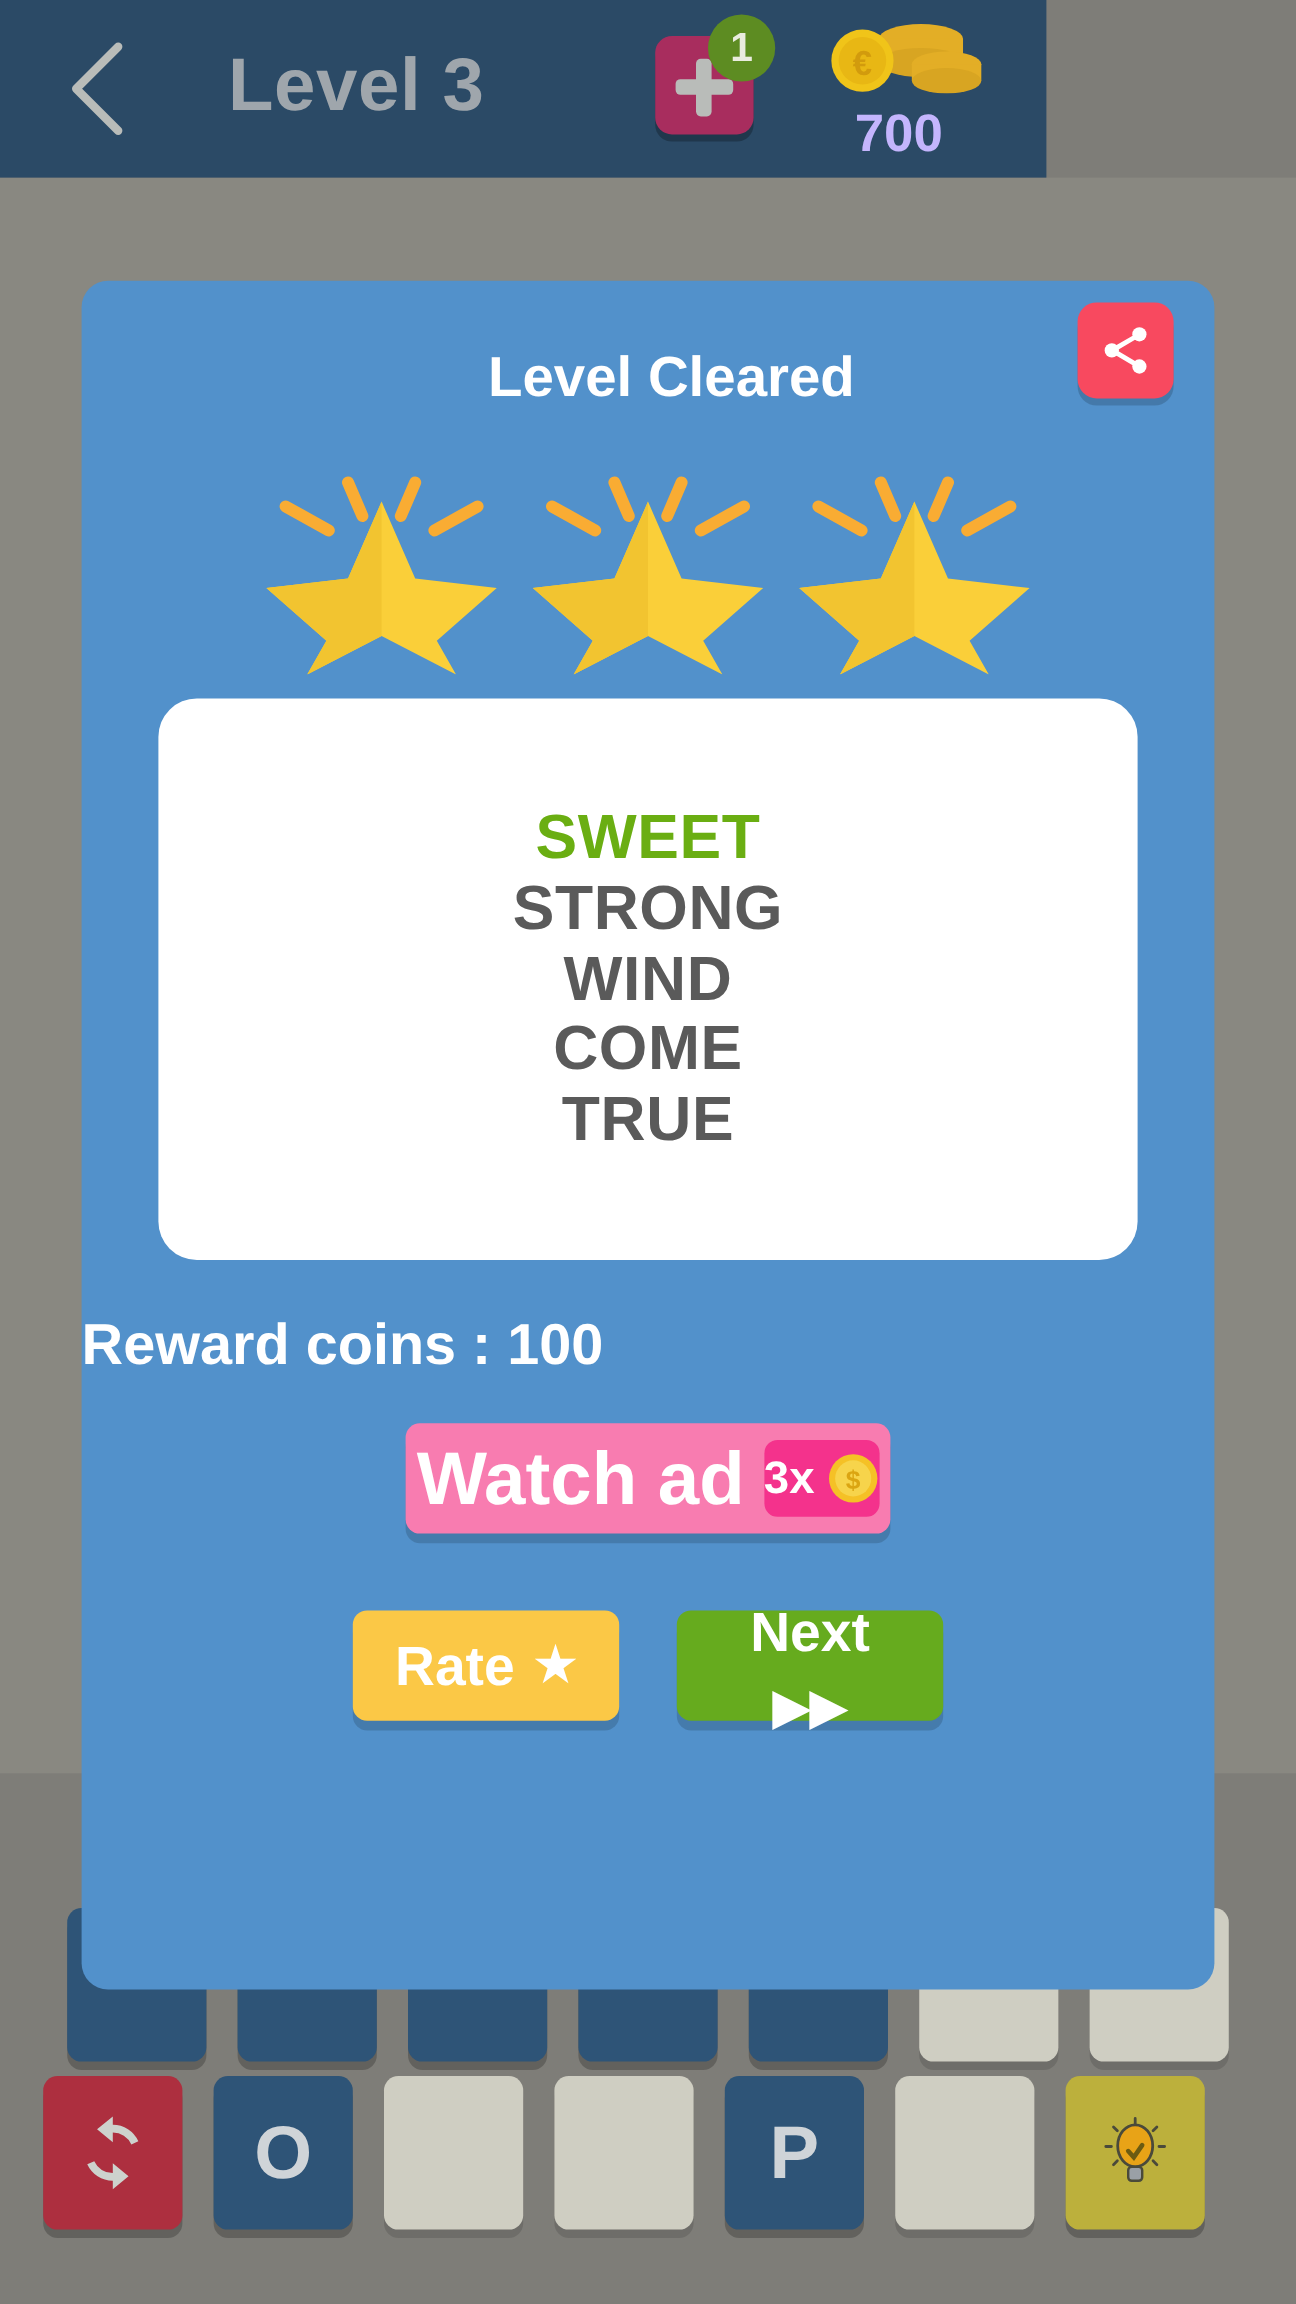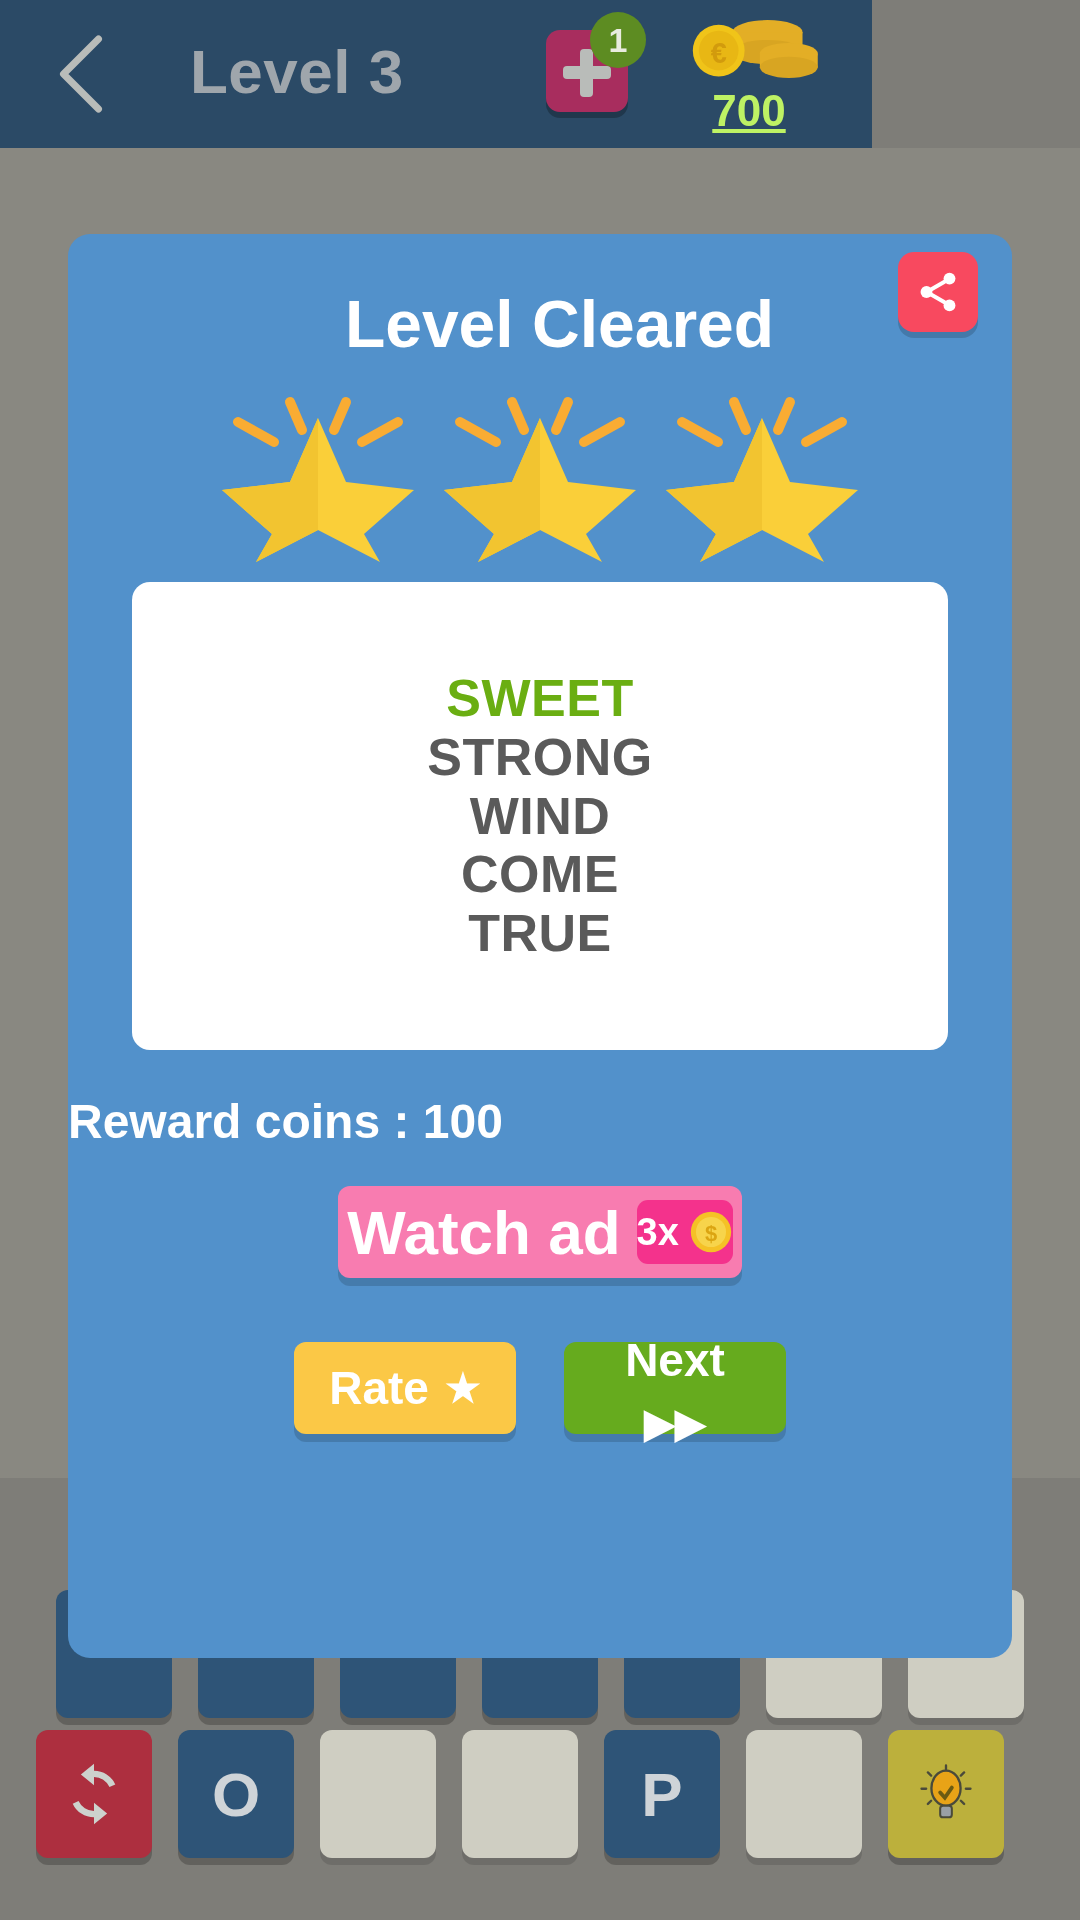--- a/index.html
+++ b/index.html
@@ -134,40 +134,39 @@
     right: 38px; top: 14px;
     width: 170px;
     text-align: center;
     cursor: pointer;
   }
   .coin-art { height: 64px; }
   .coin-count {
     margin-top: 4px;
     font-size: 44px;
     font-weight: bold;
-    color: #bef264;
-    text-decoration: underline;
+    color: #c4b5fd;
   }
 
   
   .dialog {
     position: absolute;
     left: 68px; top: 234px;
     width: 944px; height: 1424px;
     background: #5291cb;
     border-radius: 22px;
     z-index: 10;
   }
 
   .dialog-title {
     position: absolute;
     left: 0; top: 52px;
     width: 100%;
     text-align: center;
-    font-size: 66px;
+    font-size: 47px;
     font-weight: bold;
     color: #ffffff;
     padding-left: 39px;
   }
 
   .share-button {
     position: absolute;
     right: 34px; top: 18px;
     width: 80px; height: 80px;
     background: #f8495f;
@@ -189,21 +188,21 @@
     gap: 6px;
   }
   .star-wrap { width: 216px; height: 200px; }
 
   
   .word-panel {
     position: absolute;
     left: 64px; top: 348px;
     width: 816px; height: 468px;
     background: #ffffff;
-    border-radius: 18px;
+    border-radius: 32px;
     display: flex;
     flex-direction: column;
     align-items: center;
     justify-content: center;
     padding: 14px 0;
   }
   .word {
     font-size: 52px;
     font-weight: bold;
     color: #5a5a5a;

